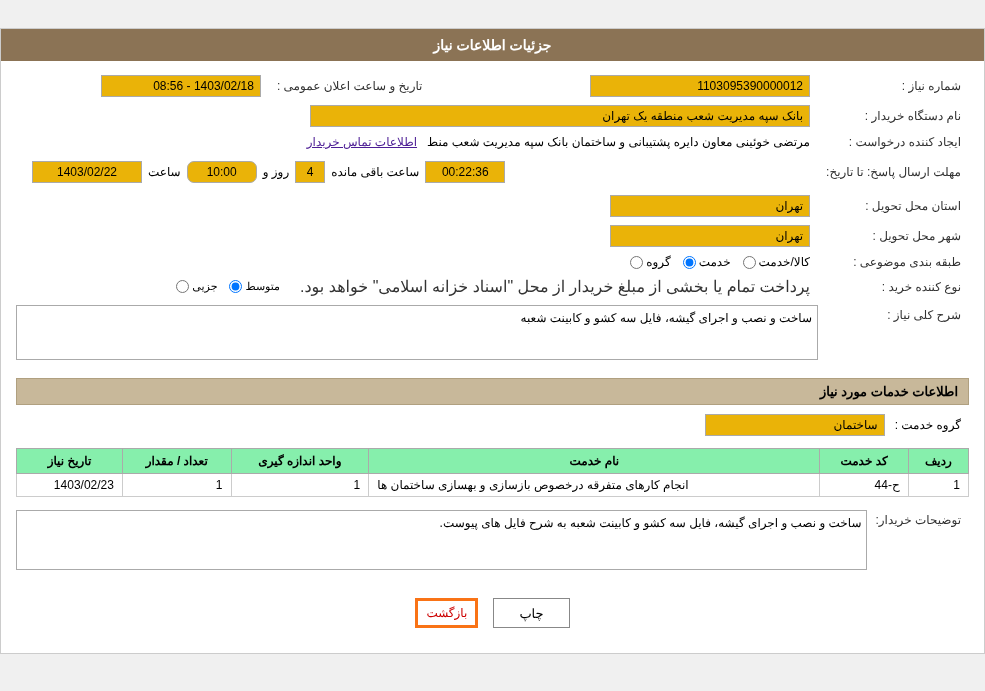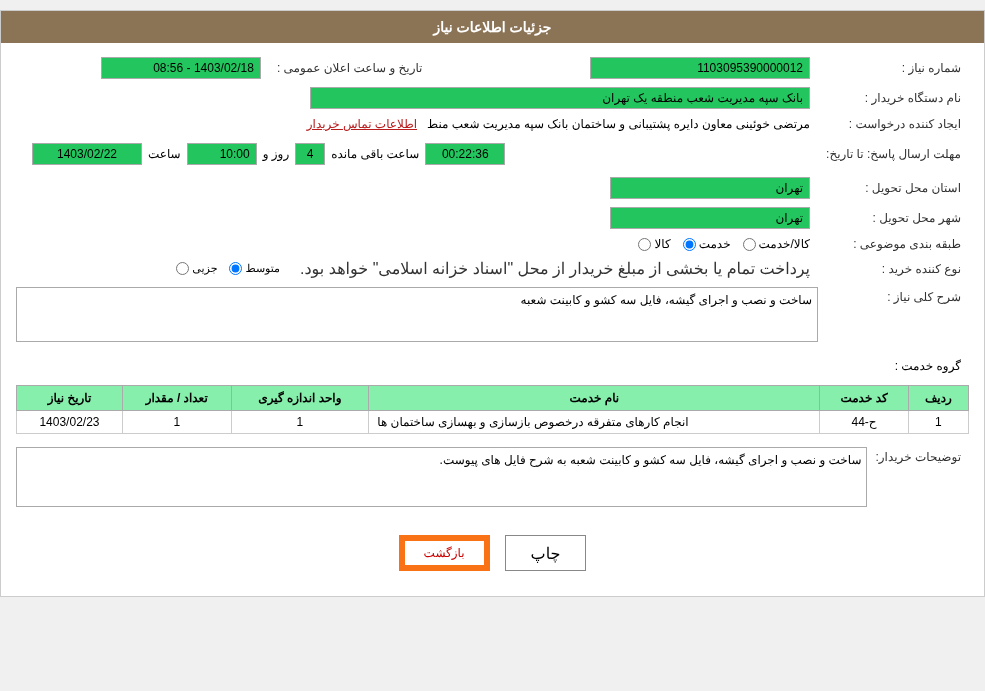--- a/index.html
+++ b/index.html
@@ -4,21 +4,21 @@
   <style>
     * { box-sizing: border-box; margin: 0; padding: 0; }
     body {
       font-family: Tahoma, Arial, sans-serif;
       font-size: 12px;
       background: #f0f0f0;
       direction: rtl;
     }
     .page-wrapper {
       max-width: 985px;
-      margin: 10px auto;
+      margin: 28px auto;
       background: #fff;
       border: 1px solid #ccc;
     }
     .page-header {
       background: #8B7355;
       color: #fff;
       text-align: center;
       padding: 8px 12px;
       font-size: 14px;
       font-weight: bold;
@@ -49,38 +49,38 @@
       color: #333;
       white-space: nowrap;
       font-weight: normal;
       width: 120px;
     }
     .value-cell {
       text-align: right;
     }
     .input-box {
       border: 1px solid #aaa;
-      background: #22c55e;
+      background: #eab308;
       padding: 3px 6px;
       min-width: 200px;
       display: inline-block;
       direction: rtl;
       text-align: right;
     }
     .input-box-wide {
       min-width: 400px;
     }
     .input-box-small {
       min-width: 100px;
     }
     .input-box-xsmall {
       min-width: 70px;
     }
     .blue-link {
-      color: #b91c1c;
+      color: #4c1d95;
       text-decoration: underline;
       cursor: pointer;
     }
     .deadline-row {
       display: flex;
       align-items: center;
       justify-content: flex-end;
       gap: 6px;
       padding: 4px 8px;
     }
@@ -129,43 +129,42 @@
     .service-table th {
       background: #86efac;
       border: 1px solid #aaa;
       padding: 5px 8px;
       text-align: center;
       font-weight: bold;
     }
     .service-table td {
       border: 1px solid #ccc;
       padding: 4px 8px;
-      text-align: center;
     }
     .service-table tr:nth-child(even) td {
       background: #f9f9f9;
     }
     .bottom-buttons {
       display: flex;
       justify-content: center;
       gap: 15px;
       padding: 15px;
     }
     .btn-print {
       background: #fff;
       border: 1px solid #888;
       padding: 5px 25px;
       cursor: pointer;
       font-family: Tahoma, Arial, sans-serif;
-      font-size: 16px;
+      font-size: 13px;
     }
     .btn-back {
       background: #fff;
-      border: 6px solid #f97316;
-      padding: 5px 19px;
+      border: 3px solid #f97316;
+      padding: 5px 8px;
       cursor: pointer;
       font-family: Tahoma, Arial, sans-serif;
       font-size: 12px;
       color: #cc0000;
     }
     .group-service-row {
       display: flex;
       align-items: center;
       gap: 10px;
       direction: rtl;
@@ -213,21 +212,21 @@
       </tr>
 
       <tr>
         <td class="label-cell">مهلت ارسال پاسخ: تا تاریخ:</td>
         <td colspan="4">
           <div class="deadline-row">
             <span class="input-box input-box-xsmall" style="min-width:80px;text-align:center;">00:22:36</span>
             <span>ساعت باقی مانده</span>
             <span class="input-box input-box-xsmall" style="min-width:30px;text-align:center;">4</span>
             <span>روز و</span>
-            <span class="input-box input-box-small" style="min-width:70px;text-align:right;">10:00</span>
+            <span class="input-box input-box-small" style="min-width:70px;text-align:center;border-radius:7px;">10:00</span>
             <span>ساعت</span>
             <span class="input-box" style="min-width:110px;text-align:center;">1403/02/22</span>
           </div>
         </td>
       </tr>
 
       <tr>
         <td class="label-cell">استان محل تحویل :</td>
         <td colspan="4">
           <span class="input-box" style="min-width:200px;">تهران</span>
@@ -247,21 +246,21 @@
           <div class="radio-group">
             <div class="radio-item">
               <span>کالا/خدمت</span>
               <input type="radio" name="category" style="">
             </div>
             <div class="radio-item">
               <span>خدمت</span>
               <input type="radio" name="category" checked="" style="">
             </div>
             <div class="radio-item">
-              <span>کالا</span>
+              <span>گروه</span>
               <input type="radio" name="category" style="">
             </div>
           </div>
         </td>
       </tr>
 
       <tr>
         <td class="label-cell">نوع کننده خرید :</td>
         <td colspan="4">
           <div class="process-row">
@@ -282,23 +281,25 @@
 
       <tr>
         <td class="label-cell" style="vertical-align:top; padding-top:8px;">شرح کلی نیاز :</td>
         <td colspan="4" style="padding: 5px 0;">
           <textarea class="textarea-box" readonly="" style="height: 50px;">ساخت و نصب و اجرای گیشه، فایل سه کشو و کابینت شعبه</textarea>
         </td>
       </tr>
     </tbody>
       </table>
 
+    <div class="section-header">اطلاعات خدمات مورد نیاز</div>
 
     <div class="group-service-row">
       <span>گروه خدمت :</span>
+      <span class="input-box" style="min-width:180px;">ساختمان</span>
     </div>
 
     <table class="service-table">
       <thead>
         <tr>
           <th>ردیف</th>
           <th>کد خدمت</th>
           <th>نام خدمت</th>
           <th>واحد اندازه گیری</th>
           <th>تعداد / مقدار</th>

